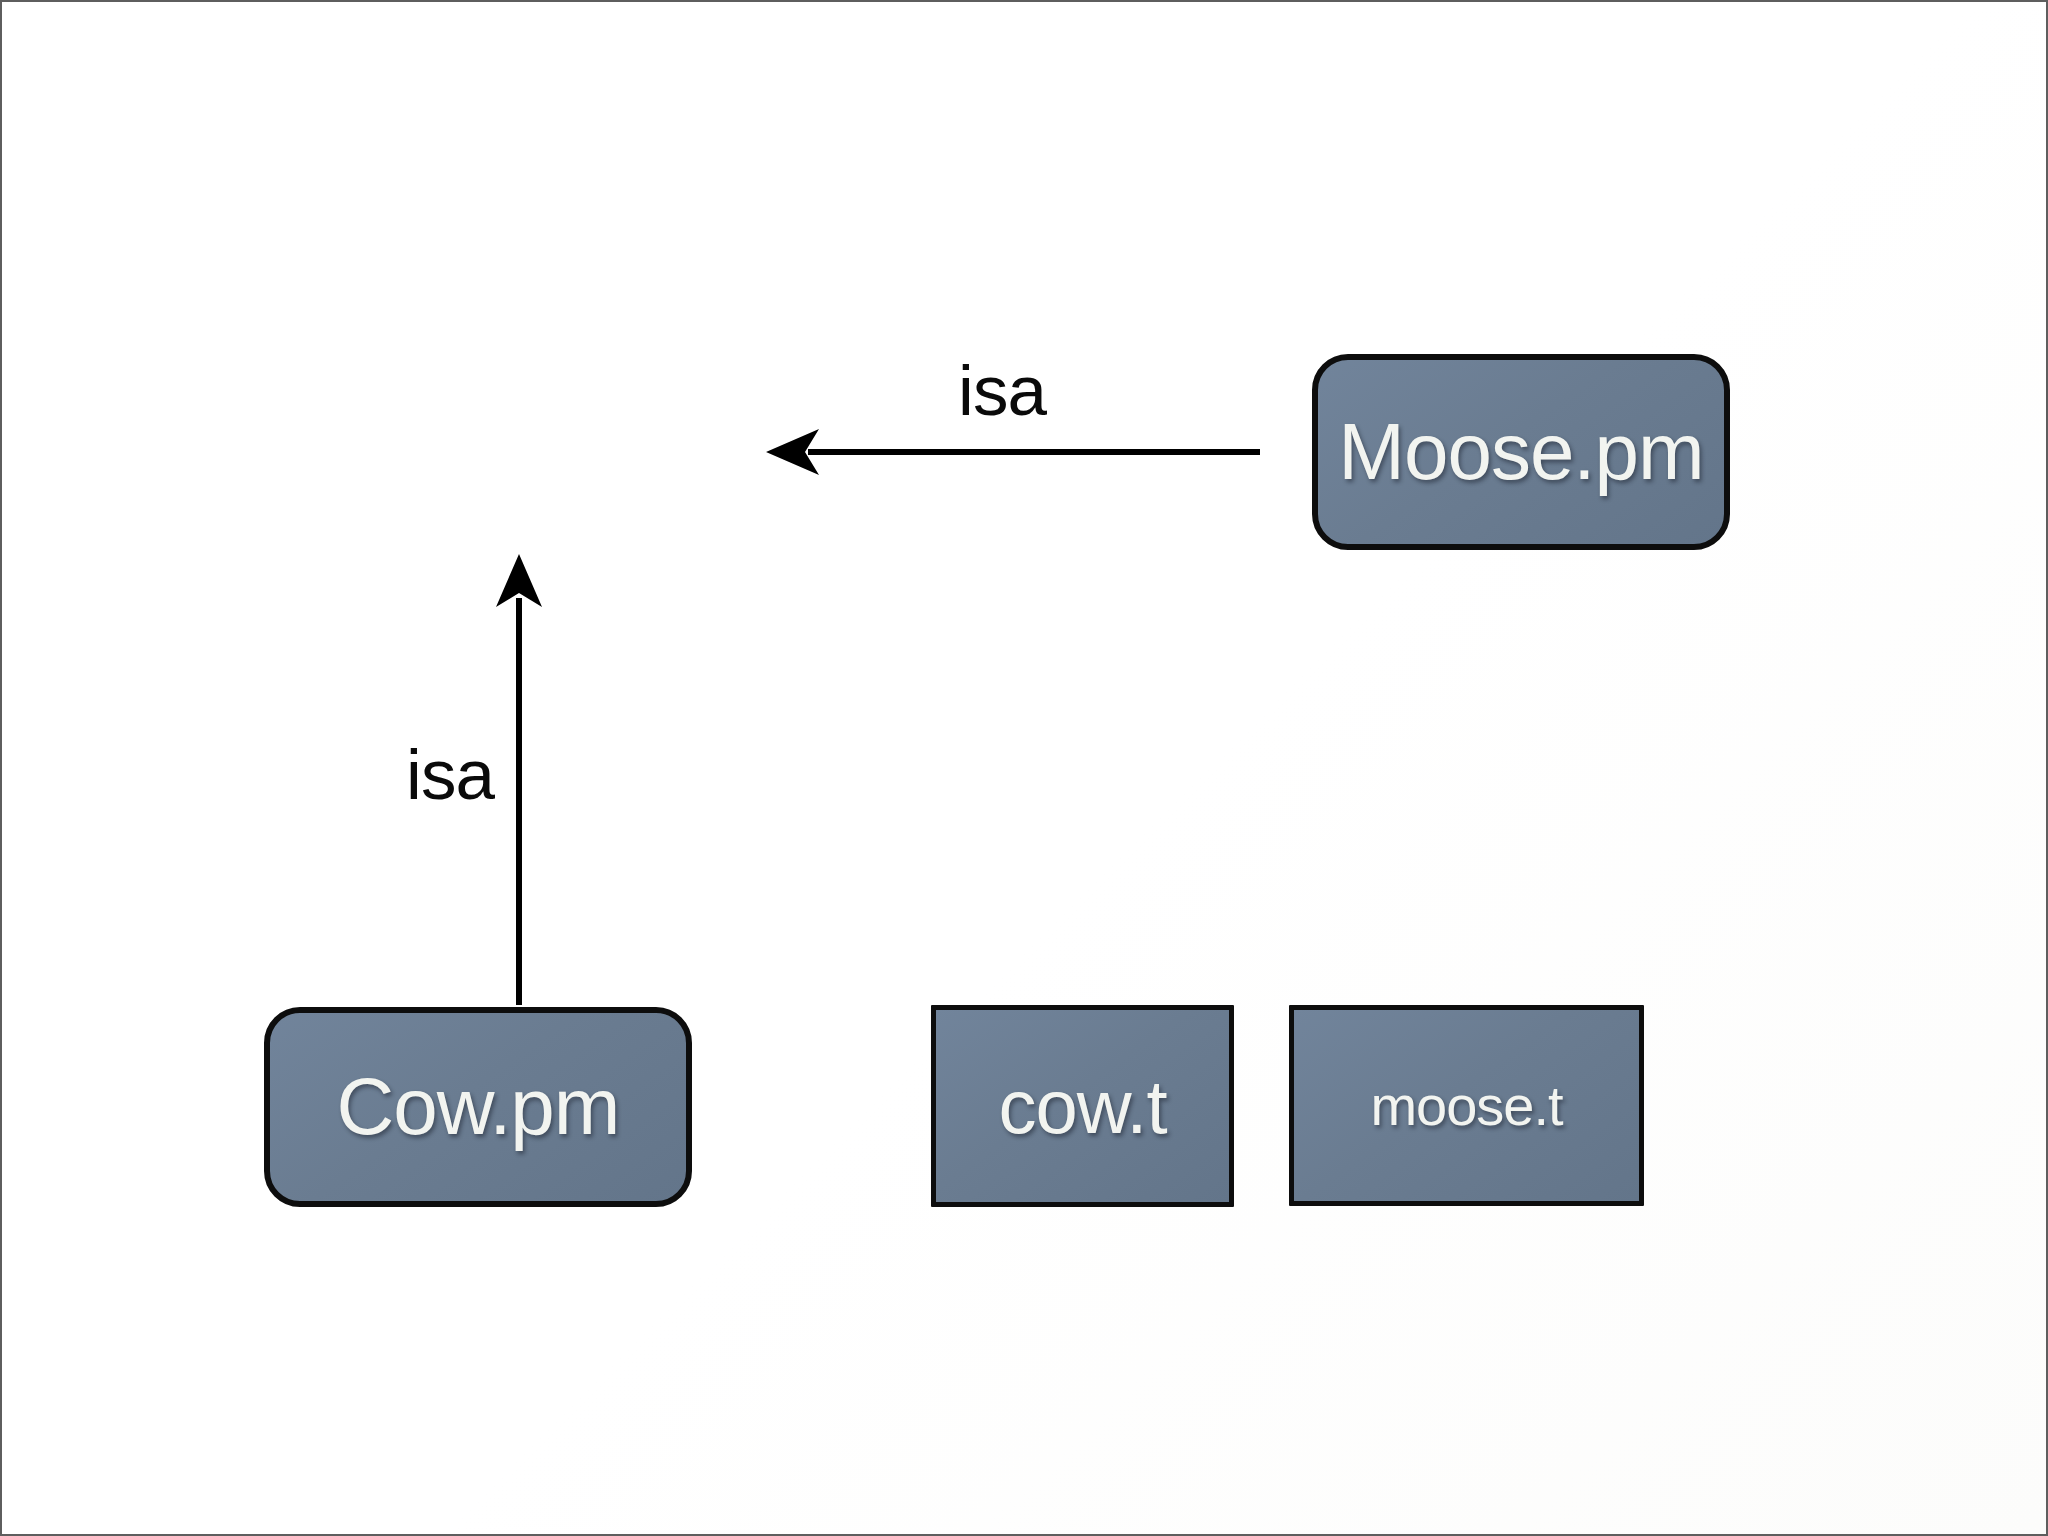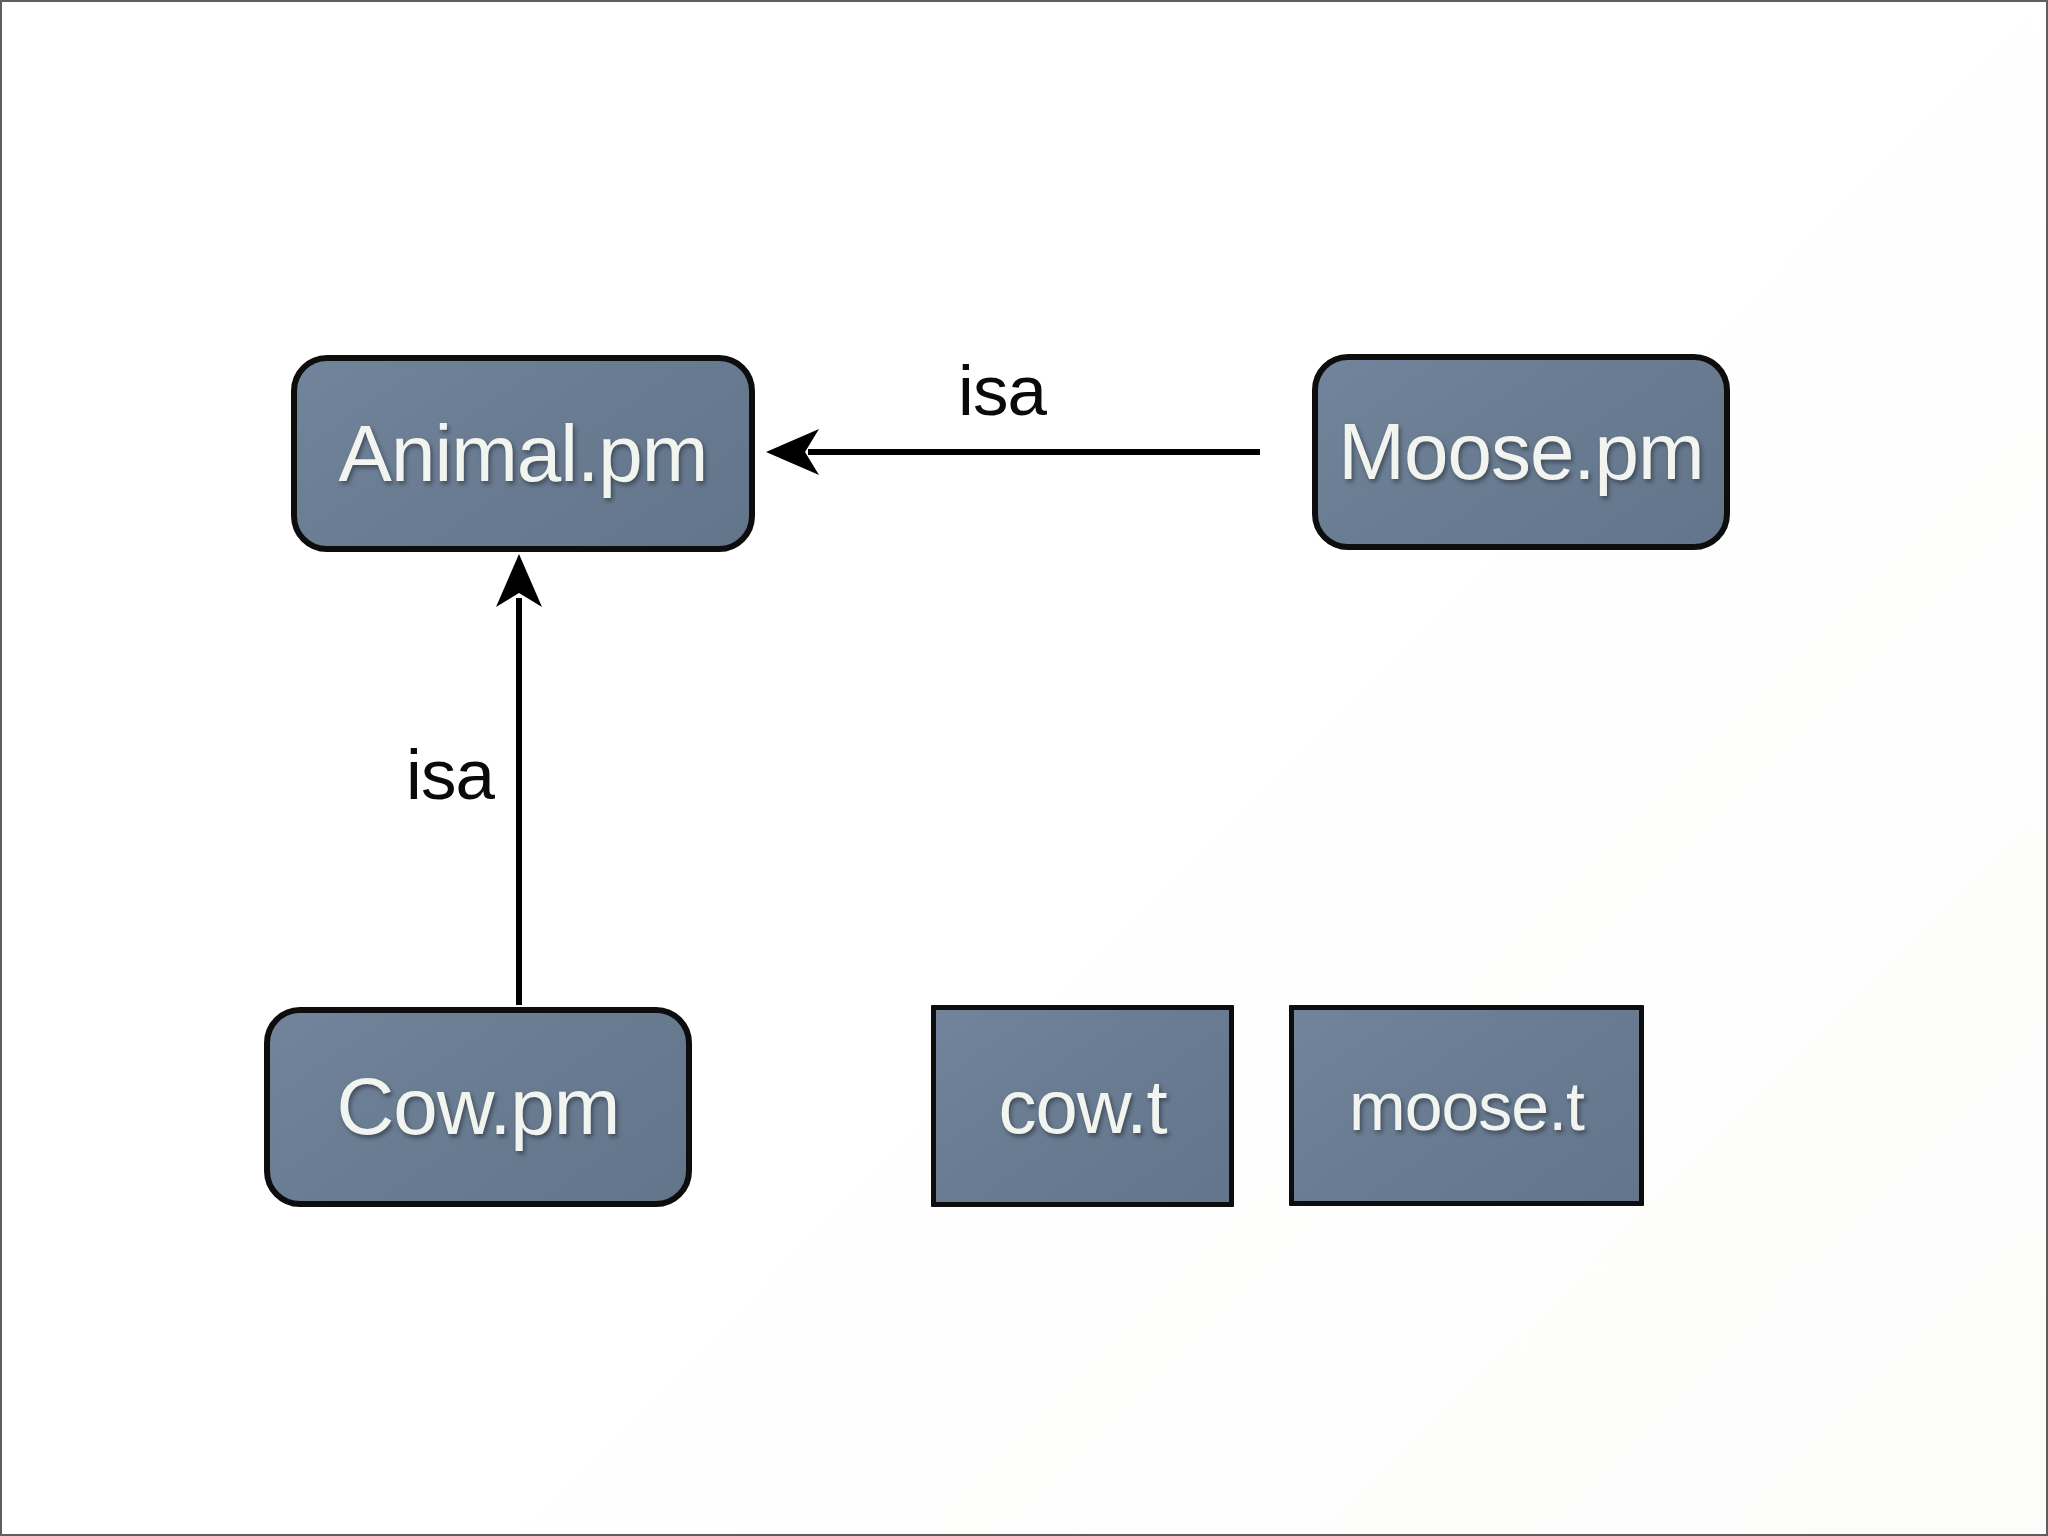--- a/index.html
+++ b/index.html
@@ -36,21 +36,21 @@
     border-radius: 36px;
   }
   .node.rect {
     border: 5px solid var(--node-border, #0d0d0d);
     border-radius: 1px;
   }
   #node-animal-pm { left: 289px; top: 353px; width: 464px; height: 197px; }
   #node-moose-pm  { left: 1262px; top: 352px; width: 418px; height: 196px; margin-left: 48px; }
   #node-cow-pm    { left: 262px; top: 1005px; width: 428px; height: 200px; }
   #node-cow-t     { left: 929px; top: 1003px; width: 303px; height: 202px; font-size: 76px; }
-  #node-moose-t   { left: 1287px; top: 1003px; width: 355px; height: 201px; font-size: 68px; }
+  #node-moose-t   { left: 1287px; top: 1003px; width: 355px; height: 201px; font-size: 56px; }
 
   .edge-label {
     position: absolute;
     color: var(--edge-label, #0a0a0a);
     font-size: 71px;
     font-weight: 400;
     letter-spacing: -1px;
     text-align: center;
     width: 140px;
     white-space: nowrap;
@@ -79,23 +79,20 @@
       <line x1="1258" y1="450" x2="806" y2="450"></line>
       <path d="M764,450 L817,427 L803,450 L817,473 Z"></path>
     </g>
 
     <g>
       <line x1="517" y1="1003" x2="517" y2="596"></line>
       <path d="M517,552 L540,605 L517,591 L494,605 Z"></path>
     </g>
   </svg>
 
-  <div class="node rounded" id="node-animal-pm">
-    <span>Animal.pm</span>
-  </div>
 
   <div class="node rounded" id="node-moose-pm">
     <span>Moose.pm</span>
   </div>
 
   <div class="node rounded" id="node-cow-pm">
     <span>Cow.pm</span>
   </div>
 
   <div class="node rect" id="node-cow-t">

